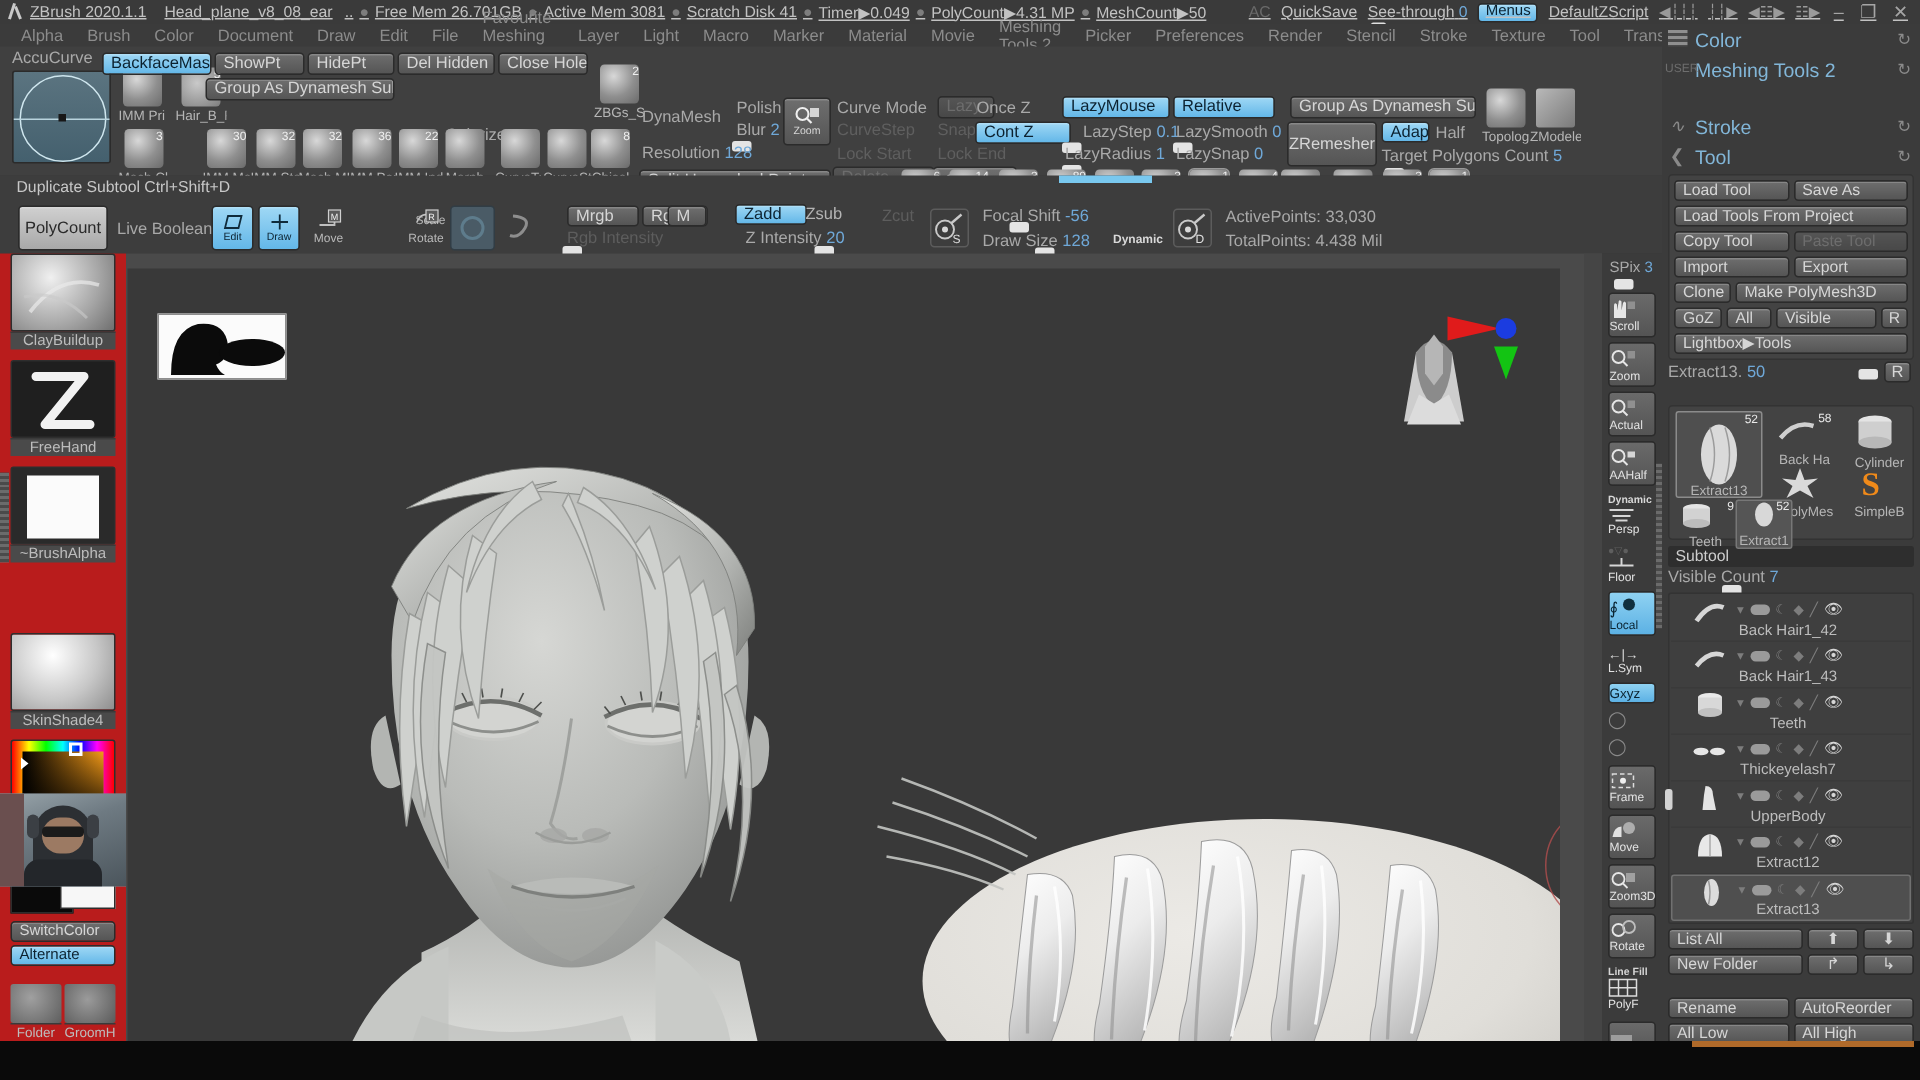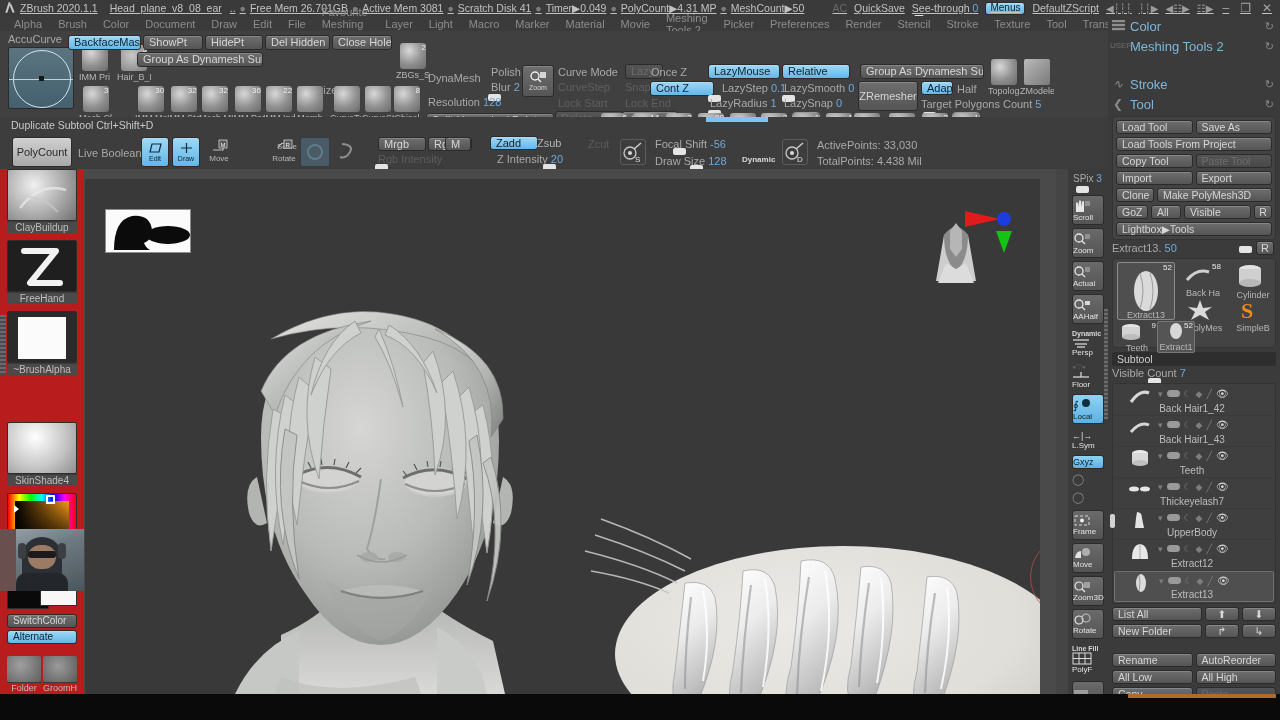--- a/index.html
+++ b/index.html
@@ -955,21 +955,21 @@
 
     <div style="position:relative;margin:2px 4px 0 4px;">
       <span class="lbl">
         <span>Extract13.</span>
         <span class="val">50</span>
       </span>
       <div class="btn c" style="position:absolute;right:2px;top:-1px;width:18px;height:14px;">R</div>
       <div class="slider-knob" style="position:absolute;right:24px;top:4px;"></div>
     </div>
 
-    <div class="pgroup" style="margin-top:4px;position:relative;height:90px;">
+    <div class="pgroup" style="margin-top:16px;position:relative;height:90px;">
       <div style="position:absolute;left:4px;top:3px;width:58px;height:58px;background:#4f4f4f;border:1px solid #8b8b8b;border-radius:2px;">
         <span style="position:absolute;right:2px;top:0px;font-size:8px;color:#e9e9e9;">52</span>
         <svg width="56" height="44" viewBox="0 0 56 44" style="margin-top:6px;">
             <ellipse cx="28" cy="22" rx="12" ry="20" fill="#dadada"></ellipse>
             <path d="M22 4 Q28 22 22 40" stroke="#9c9c9c" fill="none"></path>
             <path d="M32 4 Q38 22 32 40" stroke="#9c9c9c" fill="none"></path>
           </svg>
         <span style="position:absolute;left:0;right:0;bottom:-1px;text-align:center;font-size:9px;color:#b6b6b6;">Extract13</span>
       </div>
       <div style="position:absolute;left:70px;top:5px;width:40px;">

